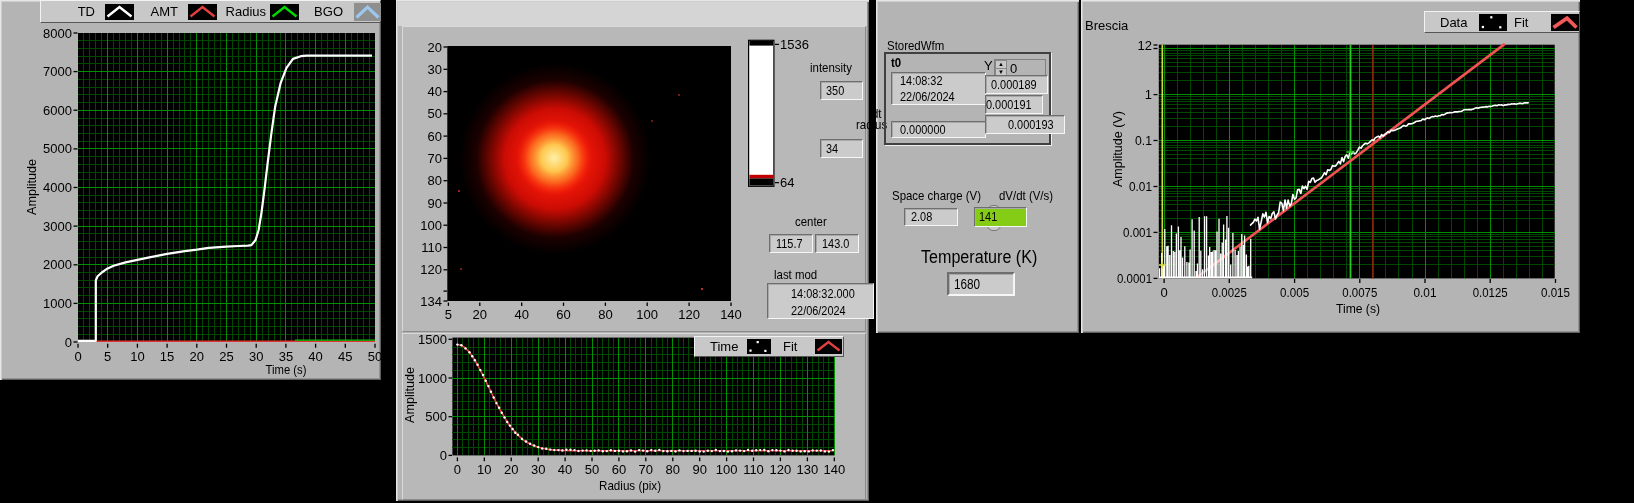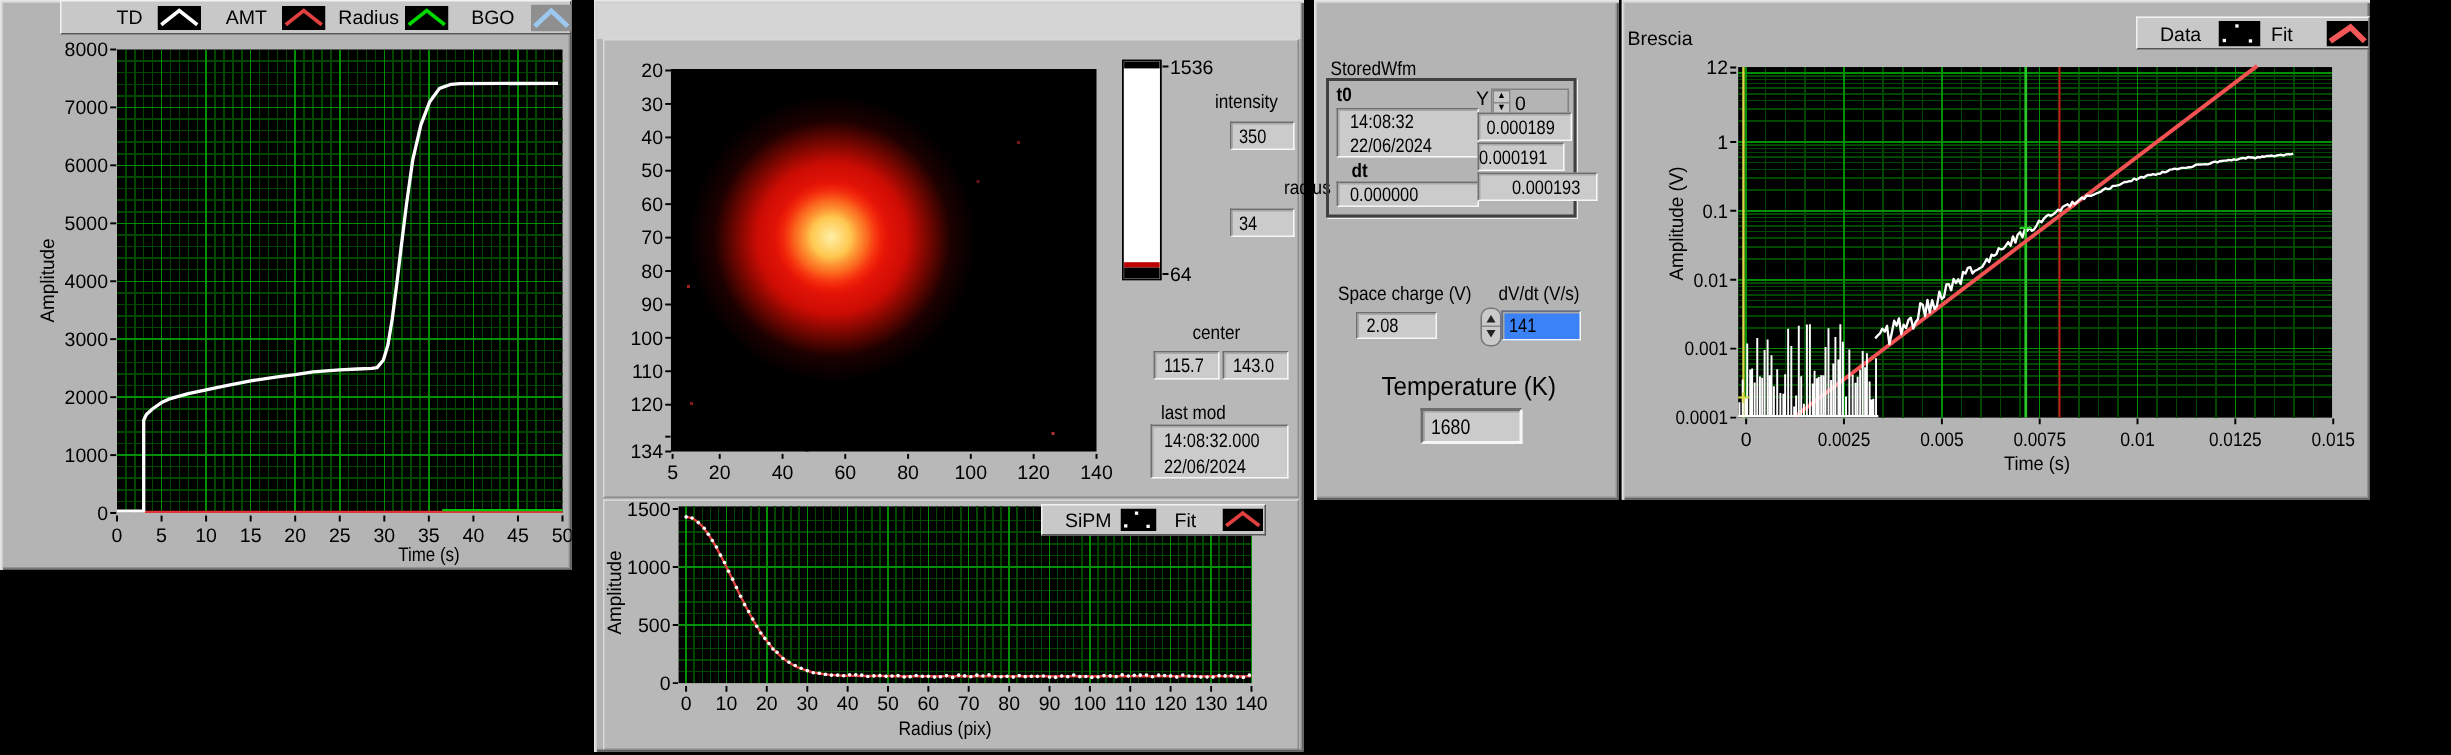--- a/index.html
+++ b/index.html
@@ -394,21 +394,21 @@
  <div class="lbl" style="right:37px;top:3px">BGO</div>
  <div class="abs" style="left:313px;top:2px">
         <svg width="27" height="18" style="display:block">
           <rect x="0" y="0" width="27" height="18" fill="#8f8f8f"></rect>
           <path d="M2.5 14.5L13.5 4.2 L24.5 14.5" stroke="#9cc7ee" stroke-width="3.2" fill="none"></path>
         </svg>
       </div>
 </div>
 
 <div class="bar" style="left:694px;top:336px;width:148px;height:19px">
- <div class="lbl" style="left:15px;top:2px">SiPM</div>
+ <div class="lbl" style="left:15px;top:2px">Time</div>
  <div class="abs" style="left:52px;top:2px">
         <svg width="24" height="15" style="display:block">
           <rect x="0" y="0" width="24" height="15" fill="#000"></rect>
           <rect x="9.6" y="2.0" width="2.2" height="2.2" fill="#fff"></rect>
           <rect x="2.4" y="10.5" width="2.2" height="2.2" fill="#fff"></rect>
           <rect x="17.3" y="10.8" width="2.2" height="2.2" fill="#fff"></rect>
         </svg>
       </div>
  <div class="lbl" style="left:88px;top:2px">Fit</div>
  <div class="abs" style="left:120px;top:2px">
@@ -439,43 +439,43 @@
 </div>
 
 <div class="lbl" style="left:810px;top:60px"><span class="sq">intensity</span></div>
 <div class="sb" style="left:820px;top:81px;width:36px;height:17px;padding-left:5px"><span class="sq2">350</span></div>
 <div class="lbl" style="left:856px;top:117px"><span class="sq">radius</span></div>
 <div class="sb" style="left:820px;top:139px;width:36px;height:17px;padding-left:5px"><span class="sq2">34</span></div>
 <div class="lbl" style="left:795px;top:214px"><span class="sq">center</span></div>
 <div class="sb" style="left:769px;top:234px;width:36px;height:17px;padding-left:6px"><span class="sq2">115.7</span></div>
 <div class="sb" style="left:815px;top:234px;width:36px;height:17px;padding-left:6px"><span class="sq2">143.0</span></div>
 <div class="lbl" style="left:774px;top:267px"><span class="sq">last mod</span></div>
-<div class="sb" style="left:767px;top:283px;width:82px;height:33px;padding-left:8px;padding-top:1px"><span class="sq2">14:08:32.000<br>22/06/2024</span></div>
+<div class="sb" style="left:767px;top:283px;width:82px;height:33px;padding-left:23px;padding-top:1px"><span class="sq2">14:08:32.000<br>22/06/2024</span></div>
 
 <div class="lbl" style="left:887px;top:38px"><span class="sq">StoredWfm</span></div>
 <div class="abs" style="left:884px;top:52px;width:163px;height:89px;border:2px solid #404040;box-shadow:1px 1px 0 #f0f0f0"></div>
 <div class="lbl" style="left:891px;top:55px;font-weight:bold"><span class="sq">t0</span></div>
 <div class="sb" style="left:891px;top:72px;width:85px;height:31px;padding-left:8px;line-height:16px;padding-top:0"><span class="sq2">14:08:32<br>22/06/2024</span></div>
-<div class="lbl" style="left:901px;top:106px;font-weight:bold"><span class="sq">dt</span></div>
+<div class="lbl" style="left:872px;top:106px;font-weight:normal"><span class="sq">dt</span></div>
 <div class="sb" style="left:891px;top:121px;width:85px;height:15px;padding-left:8px;line-height:15px"><span class="sq2">0.000000</span></div>
 <div class="lbl" style="left:984px;top:58px">Y</div>
 <div class="abs" style="left:994px;top:59px;width:50px;height:16px;border:1px solid #808080">
   <div class="abs" style="left:0;top:0;width:10px;height:8px;background:#c8c8c8;border:1px solid #888;font-size:6px;line-height:7px;text-align:center">▲</div>
   <div class="abs" style="left:0;top:8px;width:10px;height:7px;background:#c8c8c8;border:1px solid #888;font-size:6px;line-height:6px;text-align:center">▼</div>
   <div class="lbl" style="left:15px;top:1px">0</div>
 </div>
 <div class="sb" style="left:985px;top:75px;width:56px;height:17px;padding-left:5px"><span class="sq2">0.000189</span></div>
 <div class="sb" style="left:985px;top:95px;width:56px;height:17px;padding-left:0"><span class="sq2">0.000191</span></div>
 <div class="sb" style="left:985px;top:115px;width:56px;height:17px;padding-left:22px"><span class="sq2">0.000193</span></div>
 
 <div class="lbl" style="left:892px;top:188px"><span class="sq">Space charge (V)</span></div>
 <div class="sb" style="left:904px;top:208px;width:46px;height:16px;padding-left:6px;line-height:16px"><span class="sq2">2.08</span></div>
 <div class="lbl" style="left:999px;top:188px"><span class="sq">dV/dt (V/s)</span></div>
 <div class="abs" style="left:987px;top:205px;width:12px;height:24px;background:#cacaca;border:1px solid #777;border-radius:6px">
  <div class="abs" style="left:3px;top:4px;width:0;height:0;border-left:3px solid transparent;border-right:3px solid transparent;border-bottom:5px solid #222"></div>
  <div class="abs" style="left:0;top:11px;width:12px;border-top:1px solid #888"></div>
  <div class="abs" style="left:3px;top:14px;width:0;height:0;border-left:3px solid transparent;border-right:3px solid transparent;border-top:5px solid #222"></div>
 </div>
-<div class="sb" style="left:1001px;top:207px;width:47px;height:18px;padding-left:4px;line-height:18px;background:#3b82f6"><span class="sq2">141</span></div>
+<div class="sb" style="left:974px;top:207px;width:47px;height:18px;padding-left:4px;line-height:18px;background:#84cc16"><span class="sq2">141</span></div>
 <div class="lbl" style="left:921px;top:247px;font-size:17.5px"><span class="sq" style="transform:scaleX(0.92)">Temperature (K)</span></div>
 <div class="sb" style="left:947px;top:272px;width:59px;height:20px;border-width:2px;font-size:14px;line-height:21px;padding-left:5px"><span class="sq2">1680</span></div>
 
 <div class="lbl" style="left:1085px;top:18px">Brescia</div>
 </div>
 </body></html>

